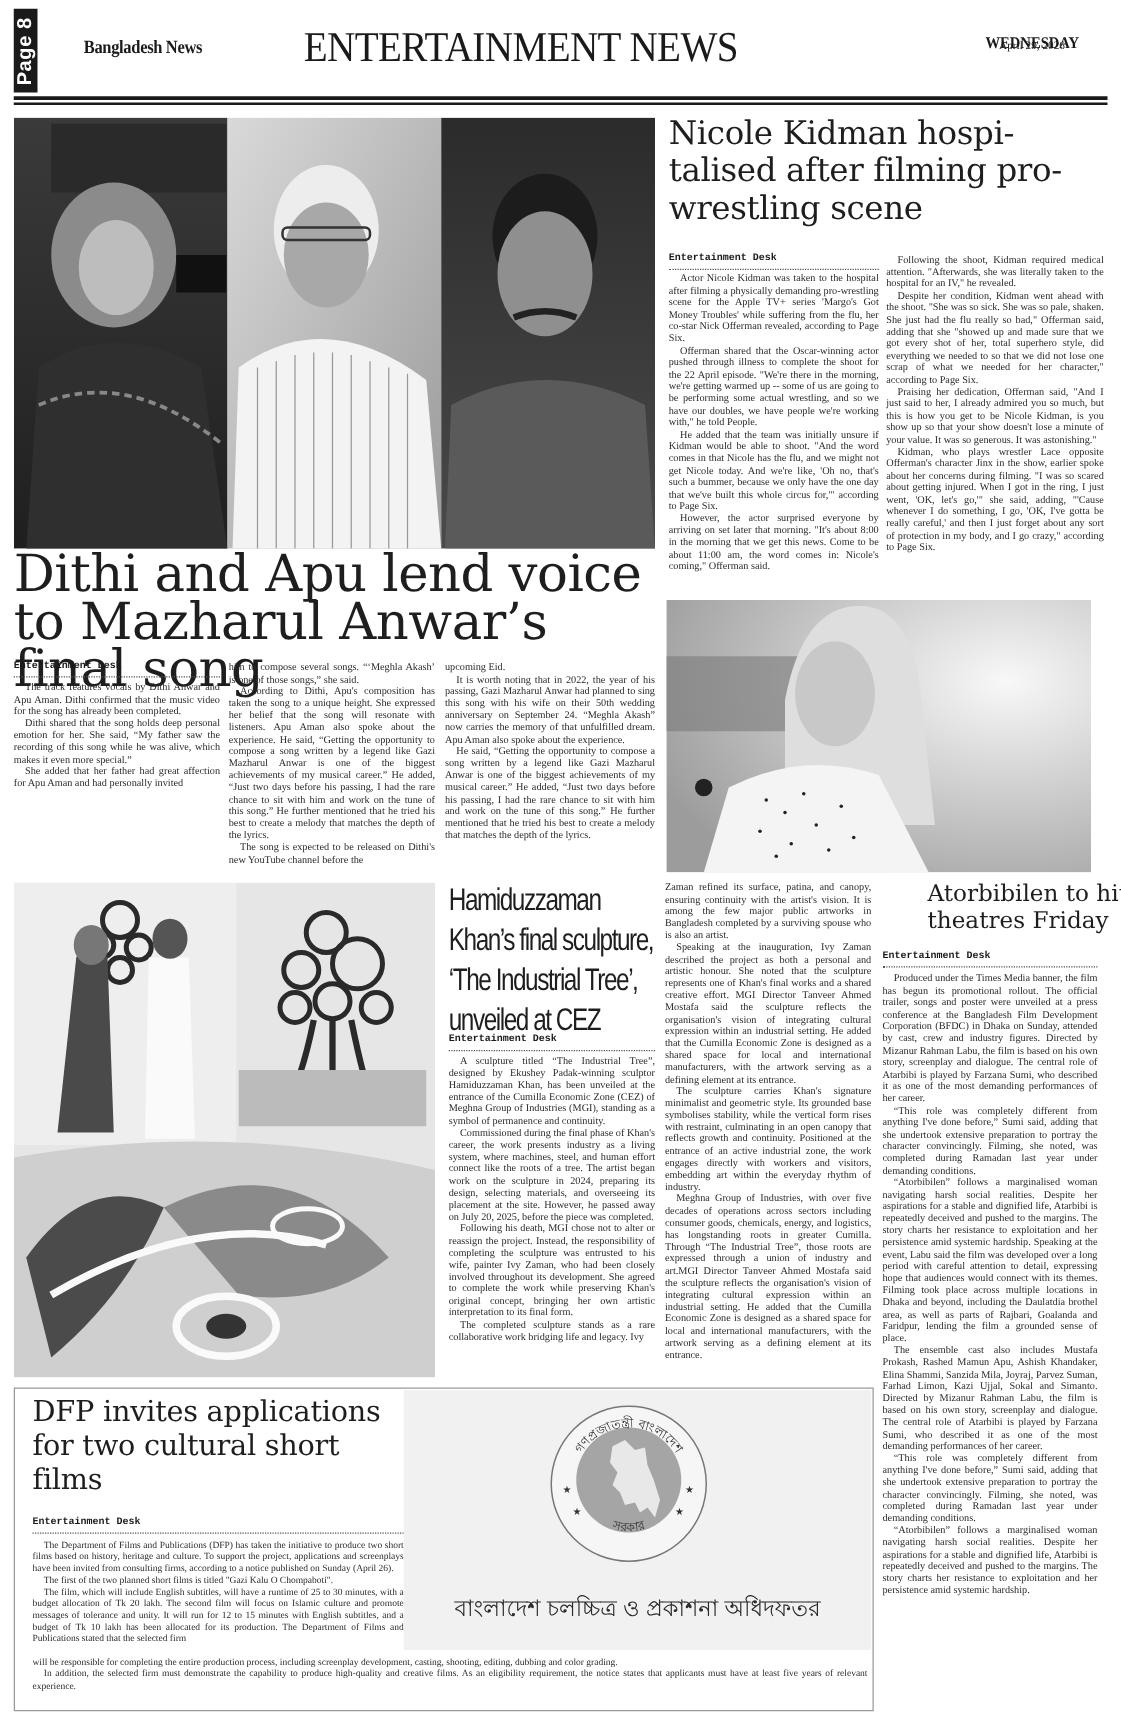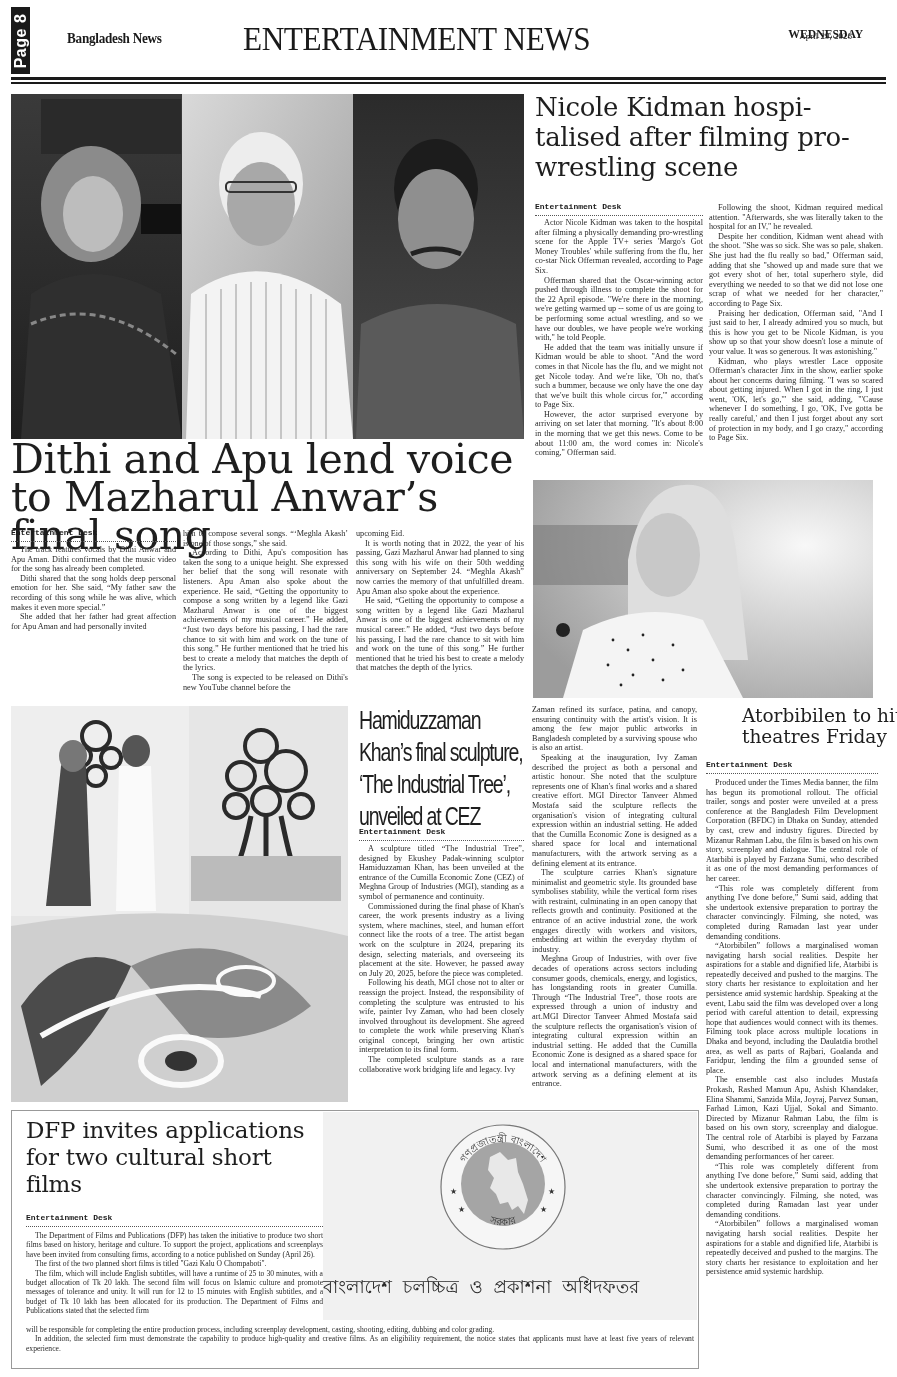--- a/index.html
+++ b/index.html
@@ -49,21 +49,21 @@
   .ator-c1 { position: absolute; left: 706px; top: 778px; width: 172px; }
 
   
   .dfp-box { position: absolute; left: 11px; top: 1110px; width: 688px; height: 259px; border: 1px solid #999; }
   .dfp-head { position: absolute; left: 26px; top: 1117px; width: 300px; font-size: 23px; line-height: 27px; letter-spacing: -0.2px; }
   .dfp-by { position: absolute; left: 26px; top: 1213px; width: 297px; }
   .dfp-c1 { position: absolute; left: 26px; top: 1231px; width: 212px; font-size: 7.6px; line-height: 9.4px; transform: scaleX(1.0); }
   .dfp-full { position: absolute; left: 26px; top: 1325px; width: 668px; font-size: 7.6px; line-height: 9.4px; }
   .dfp-emblem { position: absolute; left: 323px; top: 1112px; width: 374px; height: 208px; background: #f1f1f1; }
   .emblem-svg { position: absolute; left: 115px; top: 10px; }
-  .dfp-bangla { position: absolute; left: 0; right: 0; bottom: 16px; font-family: Liberation Mono, monospace; font-size: 18px; color: #2a2a2a; }
+  .dfp-bangla { position: absolute; left: 0; right: 0; bottom: 16px; text-align: center; font-family: Liberation Sans, sans-serif; font-size: 18px; color: #2a2a2a; }
 </style>
 </head>
 <body>
 
 <div class="page-tag">
     <span>Page 8</span>
   </div>
 <div class="brand">Bangladesh News</div>
 <div class="section-title">ENTERTAINMENT NEWS</div>
 <div class="day">WEDNESDAY</div>

